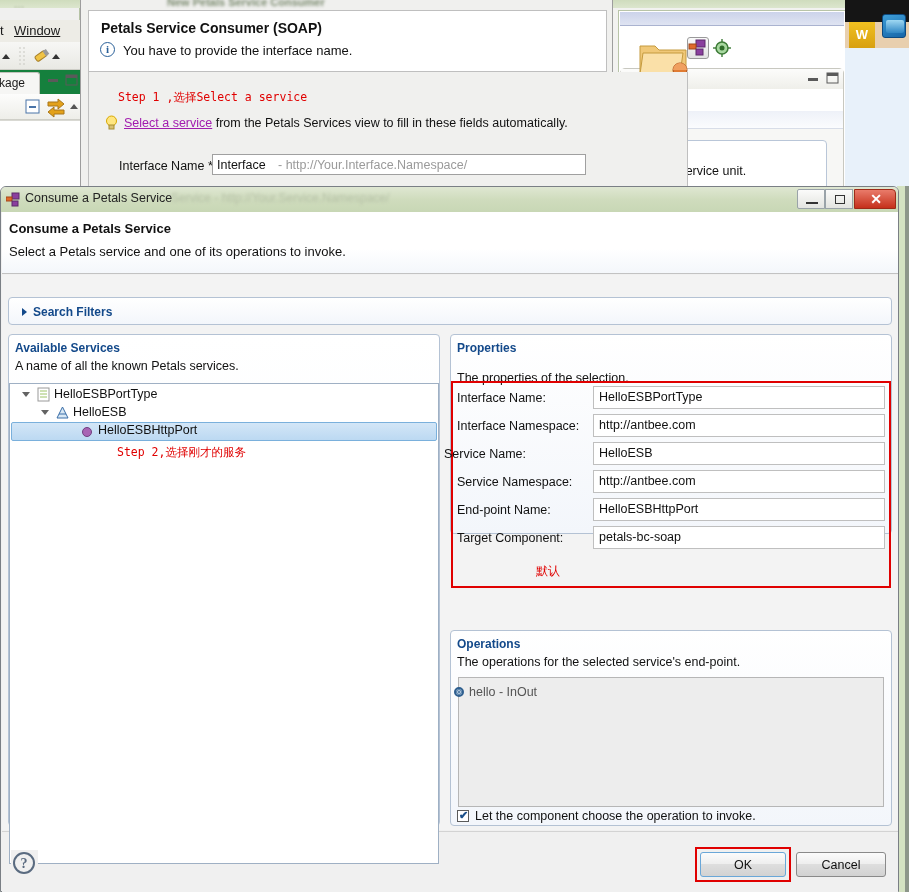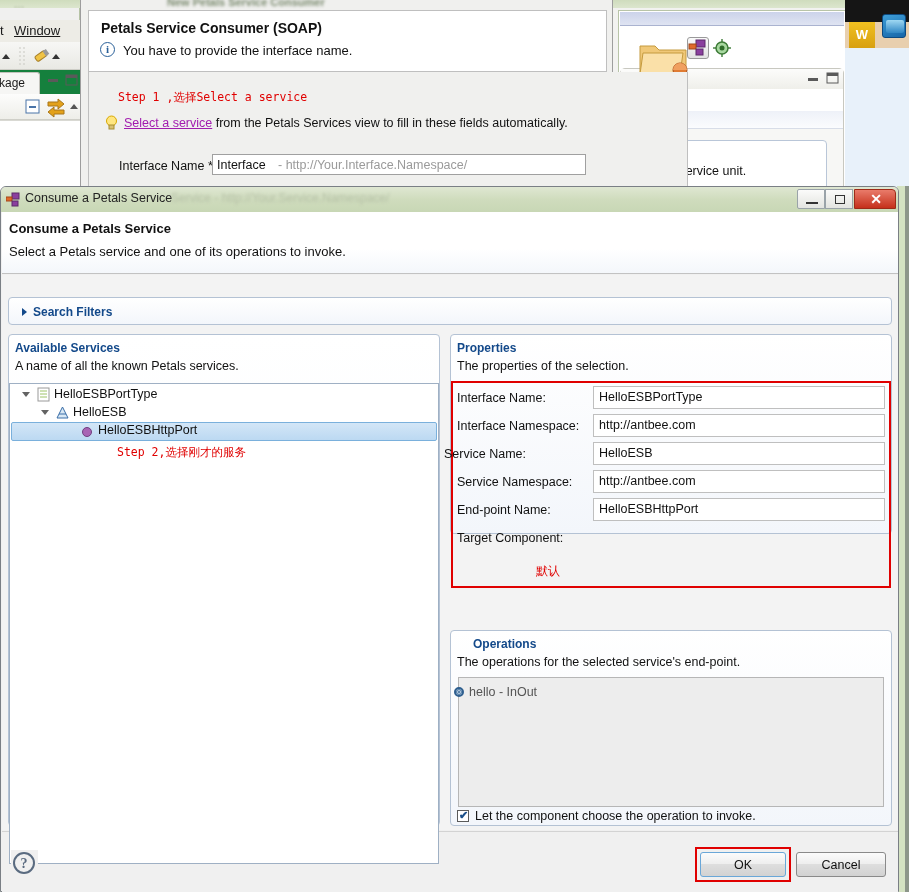--- a/index.html
+++ b/index.html
@@ -381,21 +381,21 @@
   <div class="tsel" style="top:38px"></div>
   <svg style="position:absolute;left:71px;top:42px" width="12" height="12">
     <circle cx="6" cy="6" r="4.5" fill="#a864b4" stroke="#703f80"></circle>
   </svg>
   <div class="tnode" style="left:88px;top:39px">HelloESBHttpPort</div>
 </div>
 <div class="step2">Step 2,选择刚才的服务</div>
 
 <div class="sec sec-props" style="top:334px"></div>
 <div class="sec-title" style="left:457px;top:341px">Properties</div>
-<div class="sec-desc" style="left:457px;top:359px">The properties of the selection.</div>
+<div class="sec-desc" style="left:457px;top:371px">The properties of the selection.</div>
 
 <div class="red-outline props-red"></div>
 
 <div class="prow-label" style="left:457px;top:391px">Interface Name:</div>
 <div class="pfield" style="top:386px">
       <span>HelloESBPortType</span>
     </div>
 
 <div class="prow-label" style="left:457px;top:419px">Interface Namespace:</div>
 <div class="pfield" style="top:414px">
@@ -411,25 +411,28 @@
 <div class="pfield" style="top:470px">
       <span>http://antbee.com</span>
     </div>
 
 <div class="prow-label" style="left:457px;top:503px">End-point Name:</div>
 <div class="pfield" style="top:498px">
       <span>HelloESBHttpPort</span>
     </div>
 
 <div class="prow-label" style="left:457px;top:531px">Target Component:</div>
+<div class="pfield" style="top:526px">
+      <span>petals-bc-soap</span>
+    </div>
 
 <div class="moren">默认</div>
 
 <div class="sec sec-ops" style="top:630px"></div>
-<div class="sec-title" style="left:473px;top:637px">Operations</div>
+<div class="sec-title" style="left:457px;top:637px">Operations</div>
 <div class="sec-desc" style="left:457px;top:655px">The operations for the selected service's end-point.</div>
 
 <div class="ops-list">
   <div class="ops-item">
     <svg class="ops-bullet" viewBox="0 0 12 12">
       <circle cx="6" cy="6" r="5" fill="#b9cfe3" stroke="#2f5f8f" stroke-width="1.6"></circle>
       <circle cx="6" cy="6" r="1.8" fill="#2f5f8f"></circle>
     </svg>
     <span>hello - InOut</span>
   </div>

